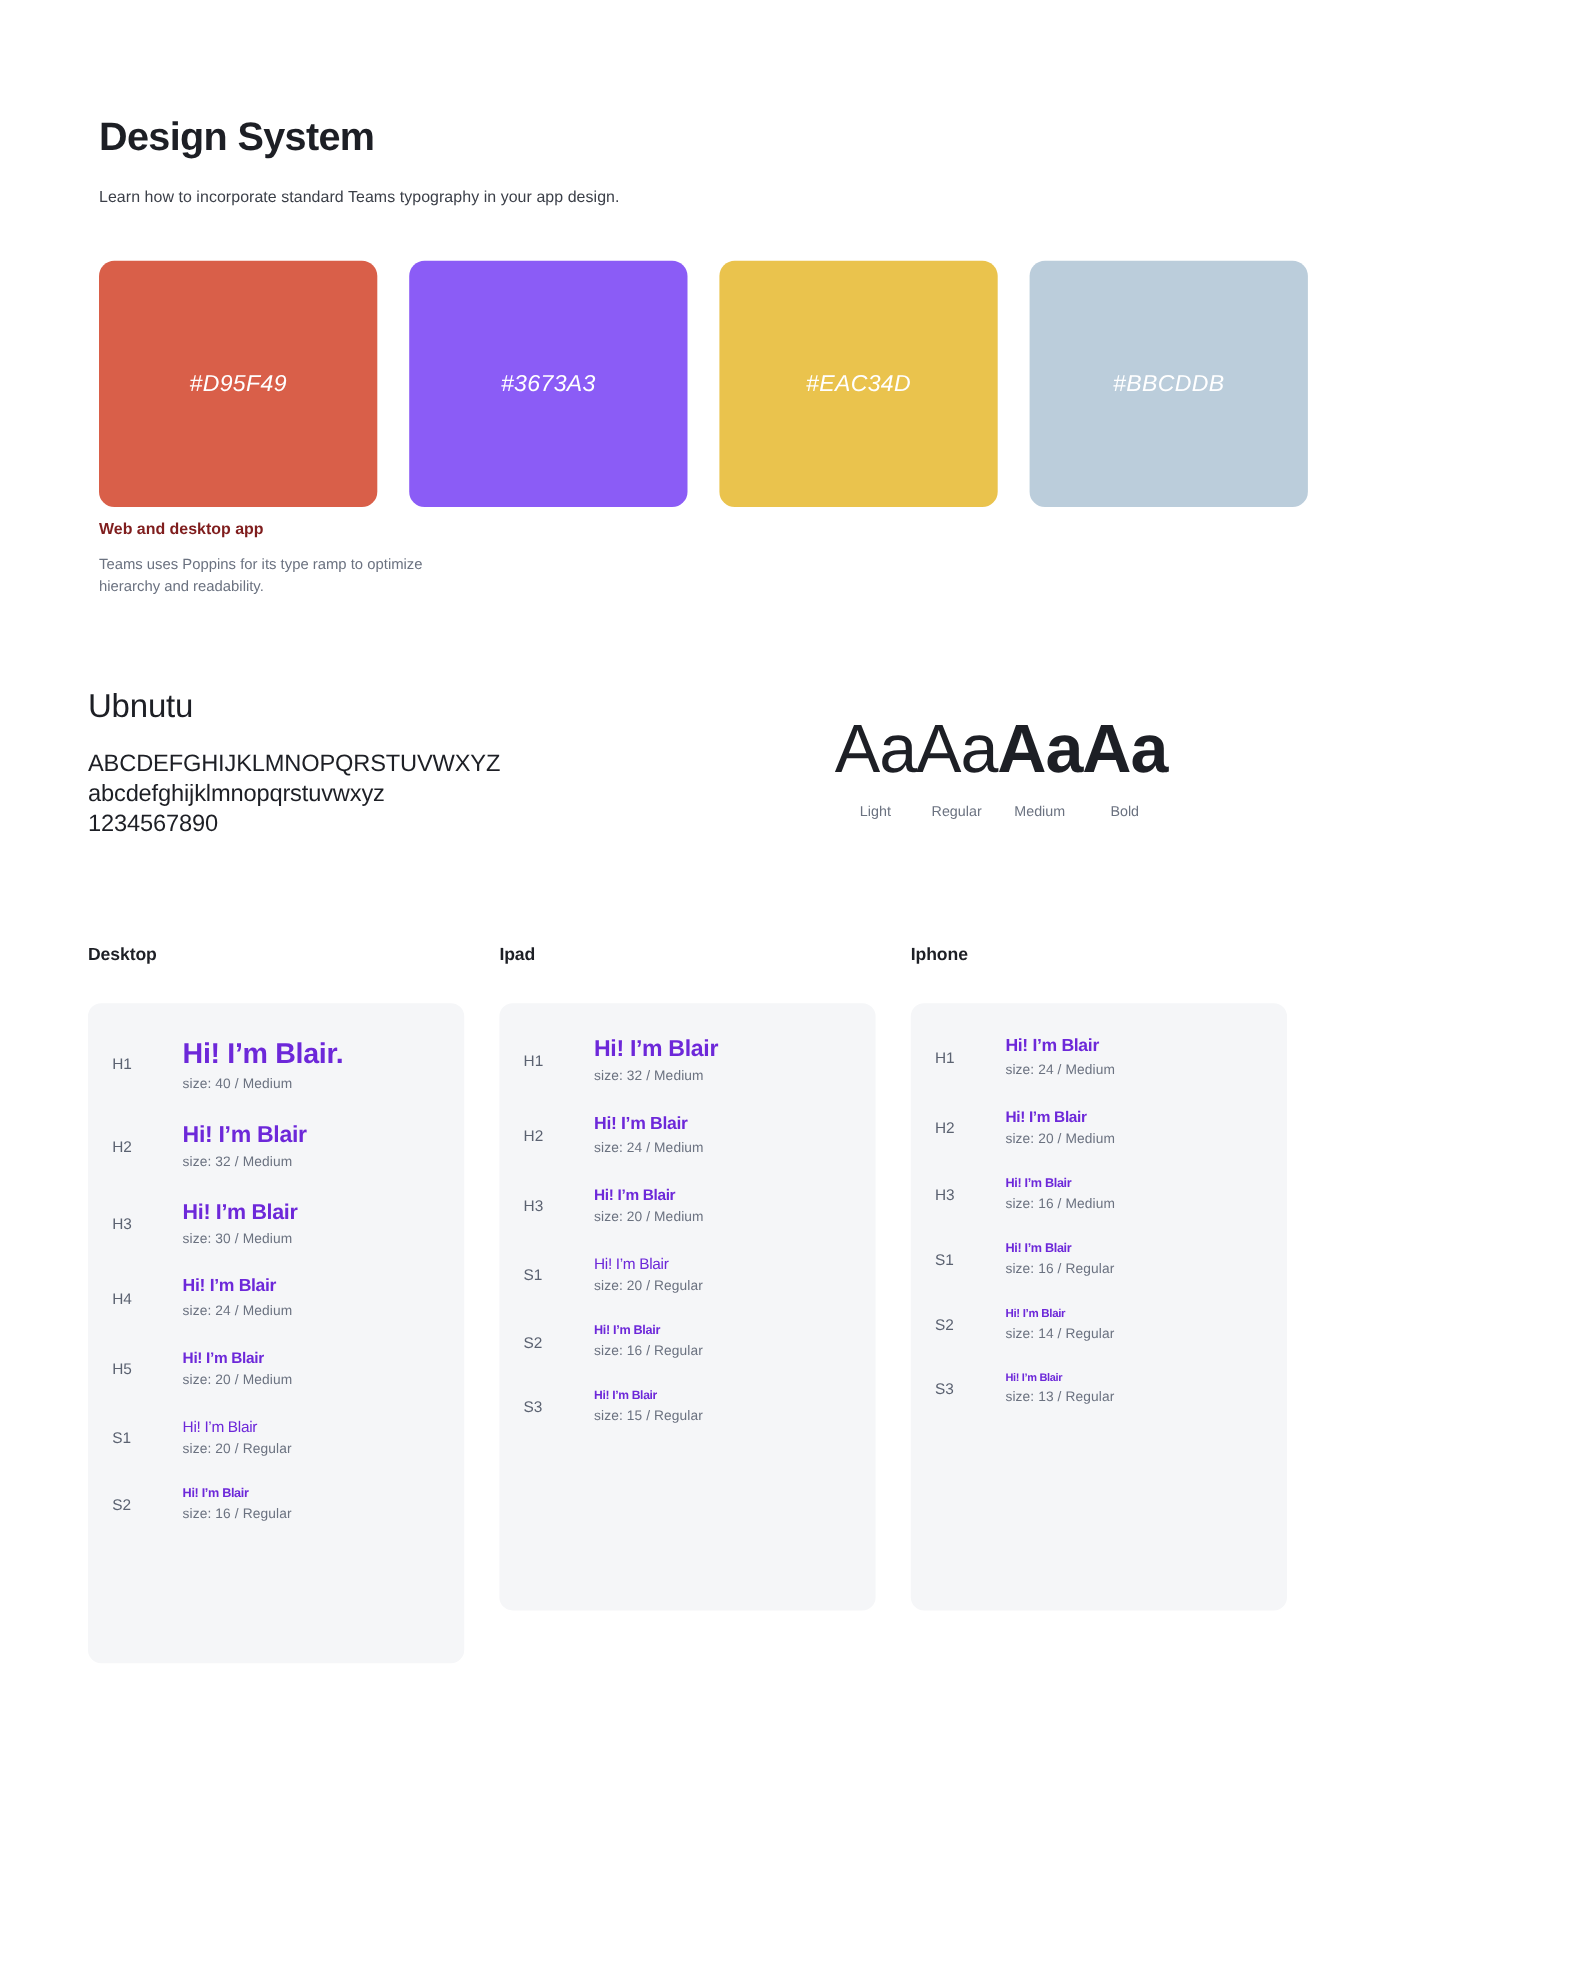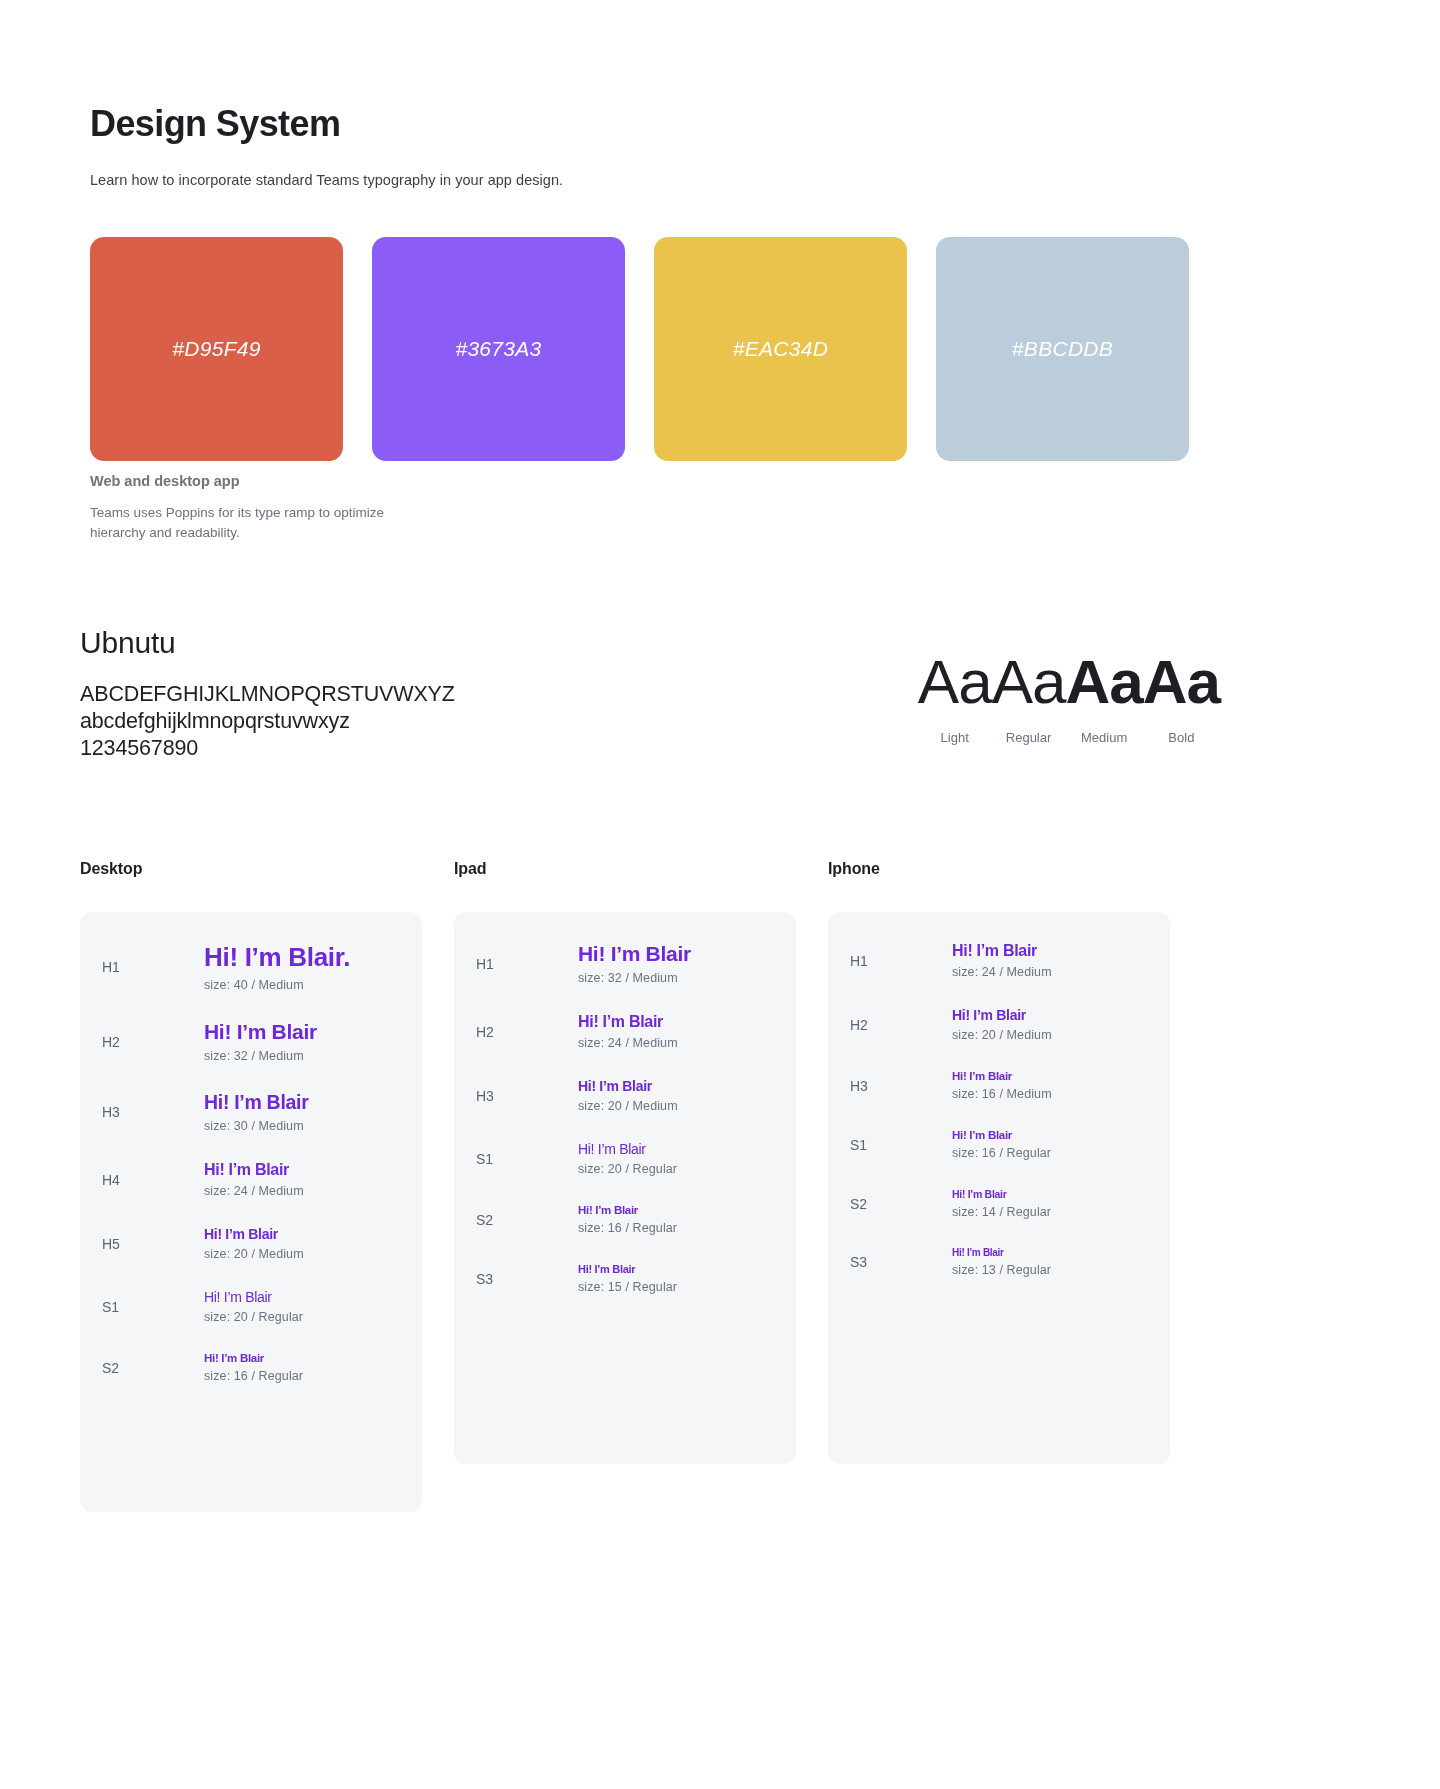--- a/index.html
+++ b/index.html
@@ -67,21 +67,21 @@
     letter-spacing: 0.3px;
   }
 
   
   .wdapp-title {
     position: absolute;
     left: 90px;
     top: 473px;
     font-size: 14.5px;
     font-weight: bold;
-    color: #737373;
+    color: #7f1d1d;
   }
   .wdapp-desc {
     position: absolute;
     left: 90px;
     top: 503px;
     width: 330px;
     font-size: 13.5px;
     line-height: 20px;
     color: #6b7280;
   }
@@ -111,21 +111,21 @@
   }
 
   
   .weights {
     position: absolute;
     left: 600px;
     top: 648px;
     width: 620px;
     display: flex;
     align-items: flex-end;
-    justify-content: flex-end;
+    justify-content: center;
   }
   .weight-item {
     display: flex;
     flex-direction: column;
     align-items: center;
   }
   .weight-aa {
     font-size: 62px;
     line-height: 68px;
     color: #1d1f25;
@@ -167,21 +167,20 @@
     padding: 30px 0 30px 0;
     min-height: 552px;
   }
   .ramp-card.tall { min-height: 600px; }
 
   .ramp-row {
     display: flex;
     align-items: center;
     padding: 0 22px;
     margin-bottom: 28px;
-    gap: 38px;
   }
   .ramp-row:last-child { margin-bottom: 0; align-items: center; }
 
   .ramp-token {
     width: 64px;
     flex: none;
     font-size: 14px;
     color: #5b6271;
     font-weight: 400;
   }

